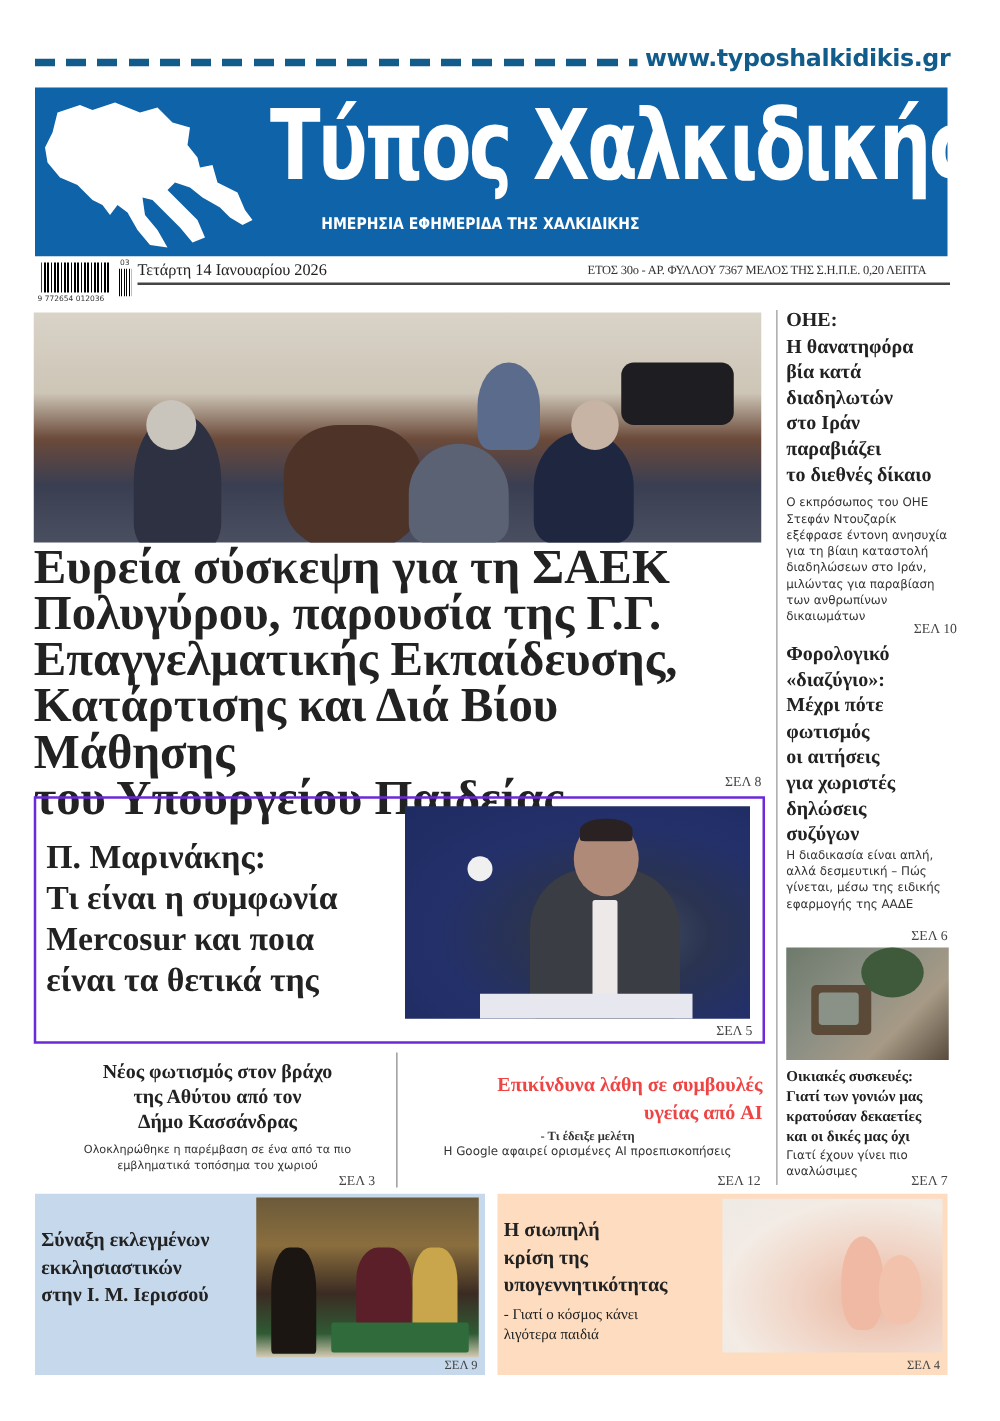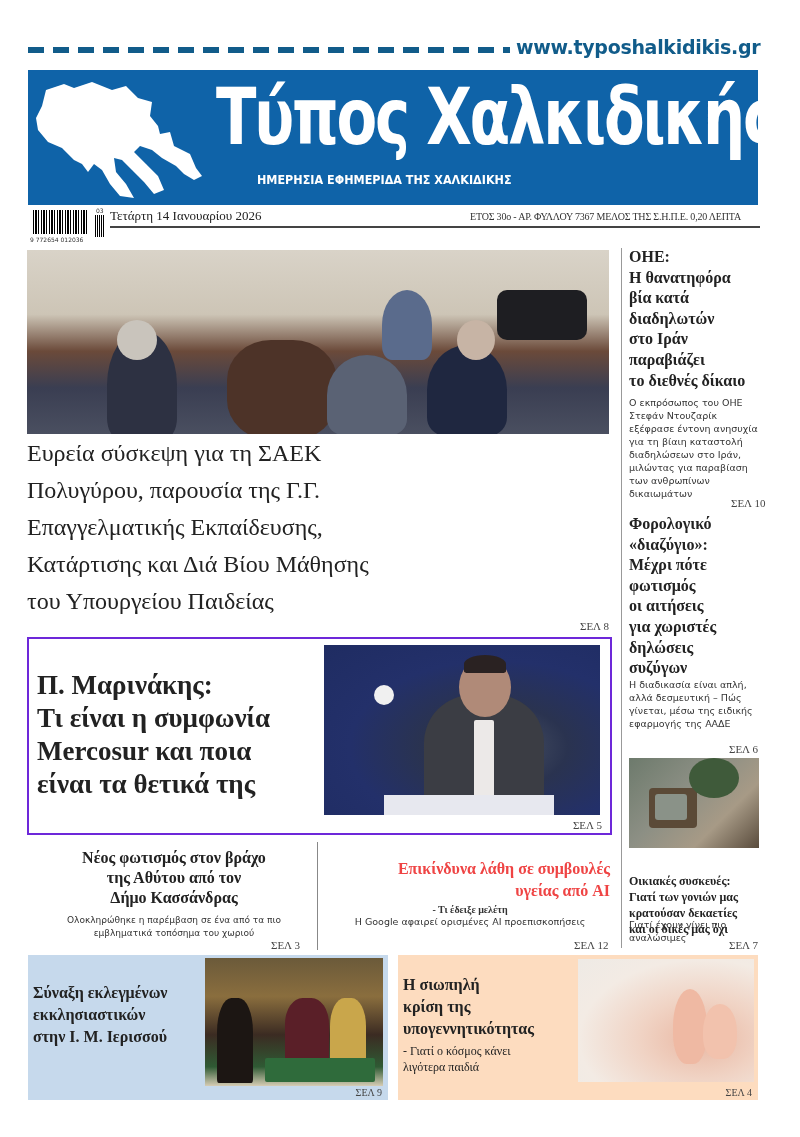--- a/index.html
+++ b/index.html
@@ -21,42 +21,42 @@
       background: repeating-linear-gradient(90deg, #000 0 1px, #fff 1px 2px, #000 2px 3px, #fff 3px 4px); }
     .barcode-num { left: 30px; top: 236px; font-size: 6px; font-family: "DejaVu Sans", sans-serif; color: #333; }
     .barcode-small { left: 96px; top: 207px; font-size: 6px; font-family: "DejaVu Sans", sans-serif; color: #333; }
     .date-line { left: 110px; top: 208px; font-size: 13px; color: #222; }
     .issue-info { left: 470px; top: 211px; font-size: 10px; color: #333; letter-spacing: -0.2px; }
     .header-rule { left: 110px; top: 226px; width: 650px; height: 2px; background: #444; }
 
     
     .main-photo { left: 27px; top: 250px; width: 582px; height: 184px; overflow: hidden;
       background: linear-gradient(180deg, #d9d3c8 0%, #cdc5b6 35%, #6b4a3a 55%, #3a3e52 75%, #4a4f60 100%); }
-    .main-headline { left: 27px; top: 435px; width: 560px; font-size: 24px; font-weight: normal; line-height: 37px; color: #222; }
+    .main-headline { left: 27px; top: 435px; width: 560px; font-size: 39px; font-weight: bold; line-height: 37px; color: #222; }
     .sel { font-size: 11px; color: #444; font-family: "Liberation Serif", serif; }
     .sel8 { left: 580px; top: 620px; }
 
     
     .box { left: 27px; top: 637px; width: 585px; height: 198px; border: 2px solid #6d28d9; }
     .box-headline { position: absolute; left: 8px; top: 30px; width: 290px; font-size: 27px; font-weight: bold; line-height: 33px; color: #222; }
     .box-photo { position: absolute; left: 295px; top: 6px; width: 276px; height: 170px;
       background: radial-gradient(ellipse at 62% 60%, #4c5566 0%, #2a3350 30%, #23306a 60%, #1f2c62 100%); overflow: hidden; }
     .box-sel { position: absolute; right: 8px; bottom: 2px; }
 
     
     .right-col-rule { left: 621px; top: 248px; width: 1px; height: 700px; background: #999; }
     .right-h { left: 629px; font-weight: bold; color: #222; }
     .oie-h { top: 247px; width: 135px; font-size: 16px; line-height: 20.6px; }
     .oie-b { left: 629px; top: 396px; width: 132px; font-family: "DejaVu Sans", sans-serif; font-size: 9.5px; line-height: 13px; color: #333; }
     .sel10 { left: 731px; top: 497px; }
     .tax-h { top: 514px; width: 130px; font-size: 16px; line-height: 20.6px; }
     .tax-b { left: 629px; top: 678px; width: 132px; font-family: "DejaVu Sans", sans-serif; font-size: 9.5px; line-height: 13px; color: #333; }
     .sel6 { left: 729px; top: 743px; }
     .tv-photo { left: 629px; top: 758px; width: 130px; height: 90px; background: linear-gradient(135deg, #6d7a6c 0%, #8c8f84 40%, #a79a86 70%, #594b3c 100%); }
-    .home-h { top: 853px; width: 140px; font-size: 12px; line-height: 16px; margin-top: 20px; }
+    .home-h { top: 853px; width: 140px; font-size: 12px; line-height: 16px; }
     .home-b { left: 629px; top: 918px; width: 120px; font-family: "DejaVu Sans", sans-serif; font-size: 9.5px; line-height: 13px; color: #333; }
     .sel7 { left: 729px; top: 939px; }
 
     
     .mid-rule { left: 317px; top: 842px; width: 1px; height: 108px; background: #888; }
     .athos-h { left: 40px; top: 848px; width: 268px; text-align: center; font-size: 16px; font-weight: bold; line-height: 20px; color: #222; }
     .athos-b { left: 40px; top: 914px; width: 268px; text-align: center; font-family: "DejaVu Sans", sans-serif; font-size: 9px; line-height: 13px; color: #333; }
     .sel3 { left: 271px; top: 939px; }
     .ai-h { left: 330px; top: 858px; width: 280px; text-align: right; font-size: 16px; font-weight: bold; line-height: 22px; color: #ef4444; }
     .ai-sub { left: 330px; top: 904px; width: 280px; text-align: center; font-size: 10px; font-weight: bold; color: #333; }

